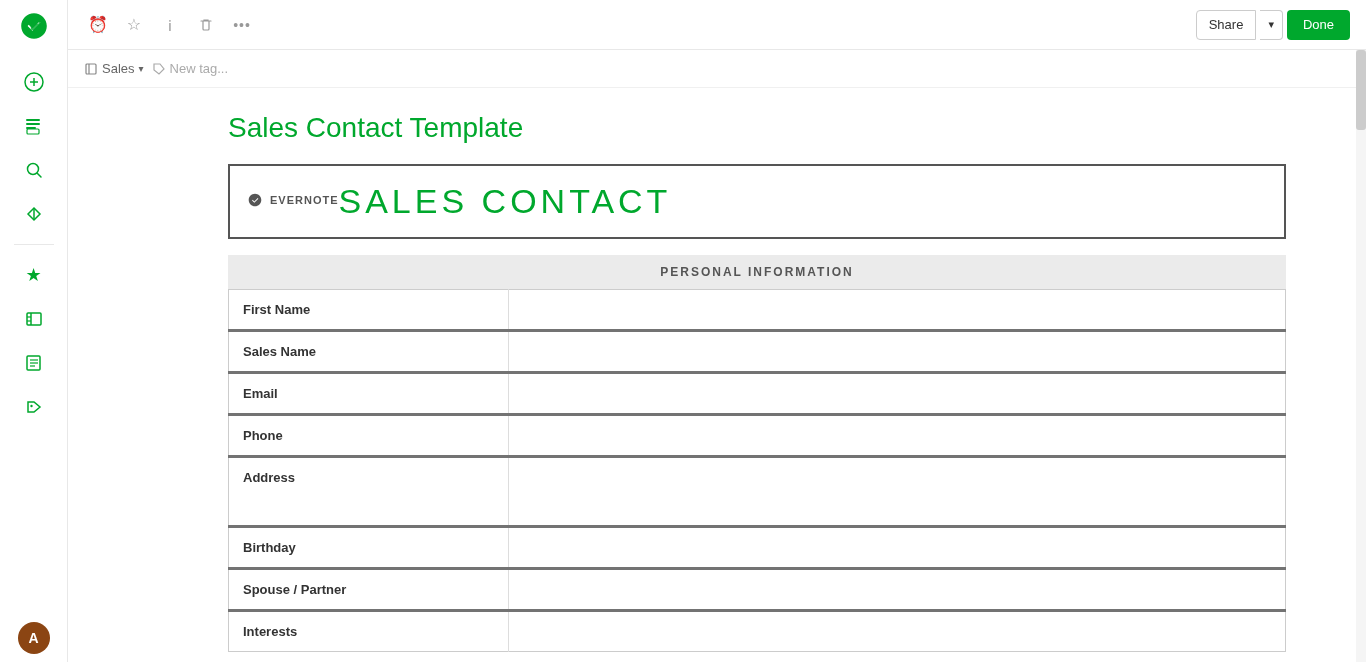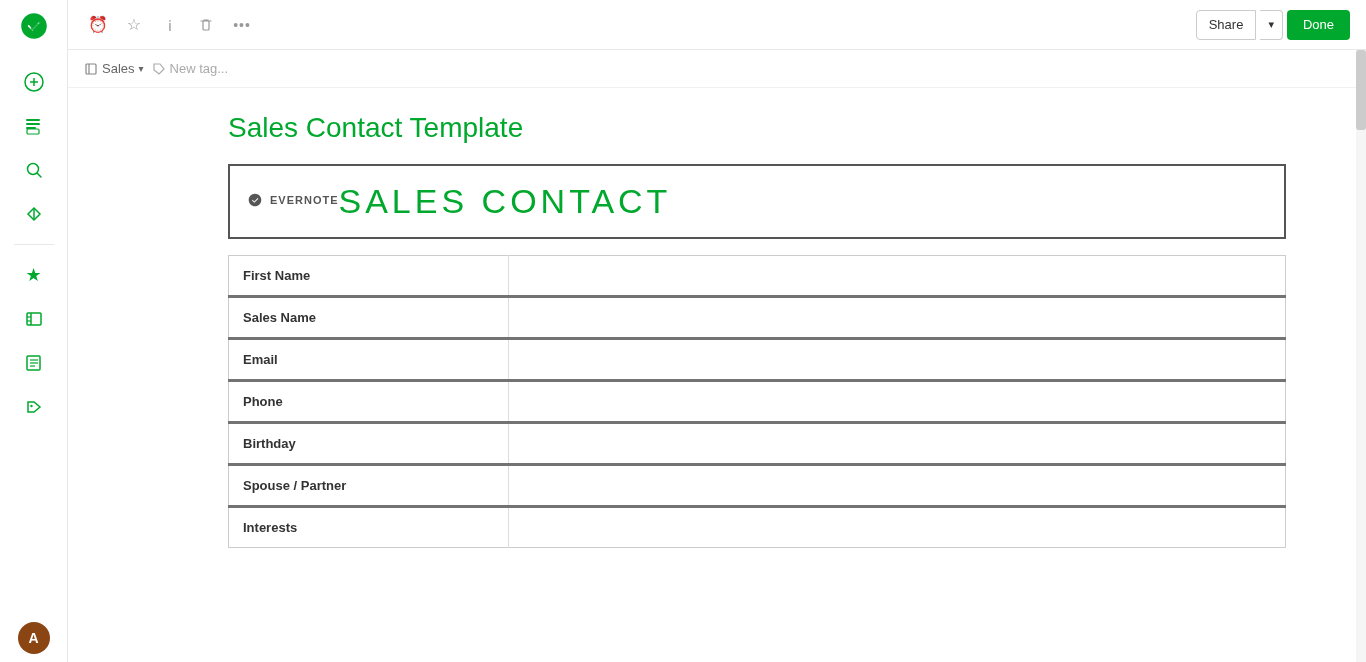--- a/index.html
+++ b/index.html
@@ -377,38 +377,43 @@
     <div class="banner">
       <div class="banner-logo">
         <svg width="18" height="18" viewBox="0 0 40 40" fill="none">
           <path d="M20 6C12.3 6 6 12.3 6 20s6.3 14 14 14 14-6.3 14-14S27.7 6 20 6zm-1.5 20l-5-5 1.4-1.4 3.6 3.6 7.6-7.6 1.4 1.4-9 9z" fill="#555"></path>
         </svg>
         <span class="banner-logo-text">EVERNOTE</span>
       </div>
       <div class="banner-title">SALES CONTACT</div>
     </div>
 
+    <div class="section-header">PERSONAL INFORMATION</div>
     <table class="info-table">
       <tbody>
         <tr>
           <td>First Name</td>
           <td></td>
         </tr>
         <tr>
           <td>Sales Name</td>
           <td></td>
         </tr>
         <tr>
           <td>Email</td>
           <td></td>
         </tr>
         <tr>
           <td>Phone</td>
           <td></td>
         </tr>
+        <tr class="tall">
+          <td style="vertical-align:top; padding-top:12px;">Address</td>
+          <td style="height:70px;"></td>
+        </tr>
         <tr>
           <td>Birthday</td>
           <td></td>
         </tr>
         <tr>
           <td>Spouse / Partner</td>
           <td></td>
         </tr>
         <tr>
           <td>Interests</td>

